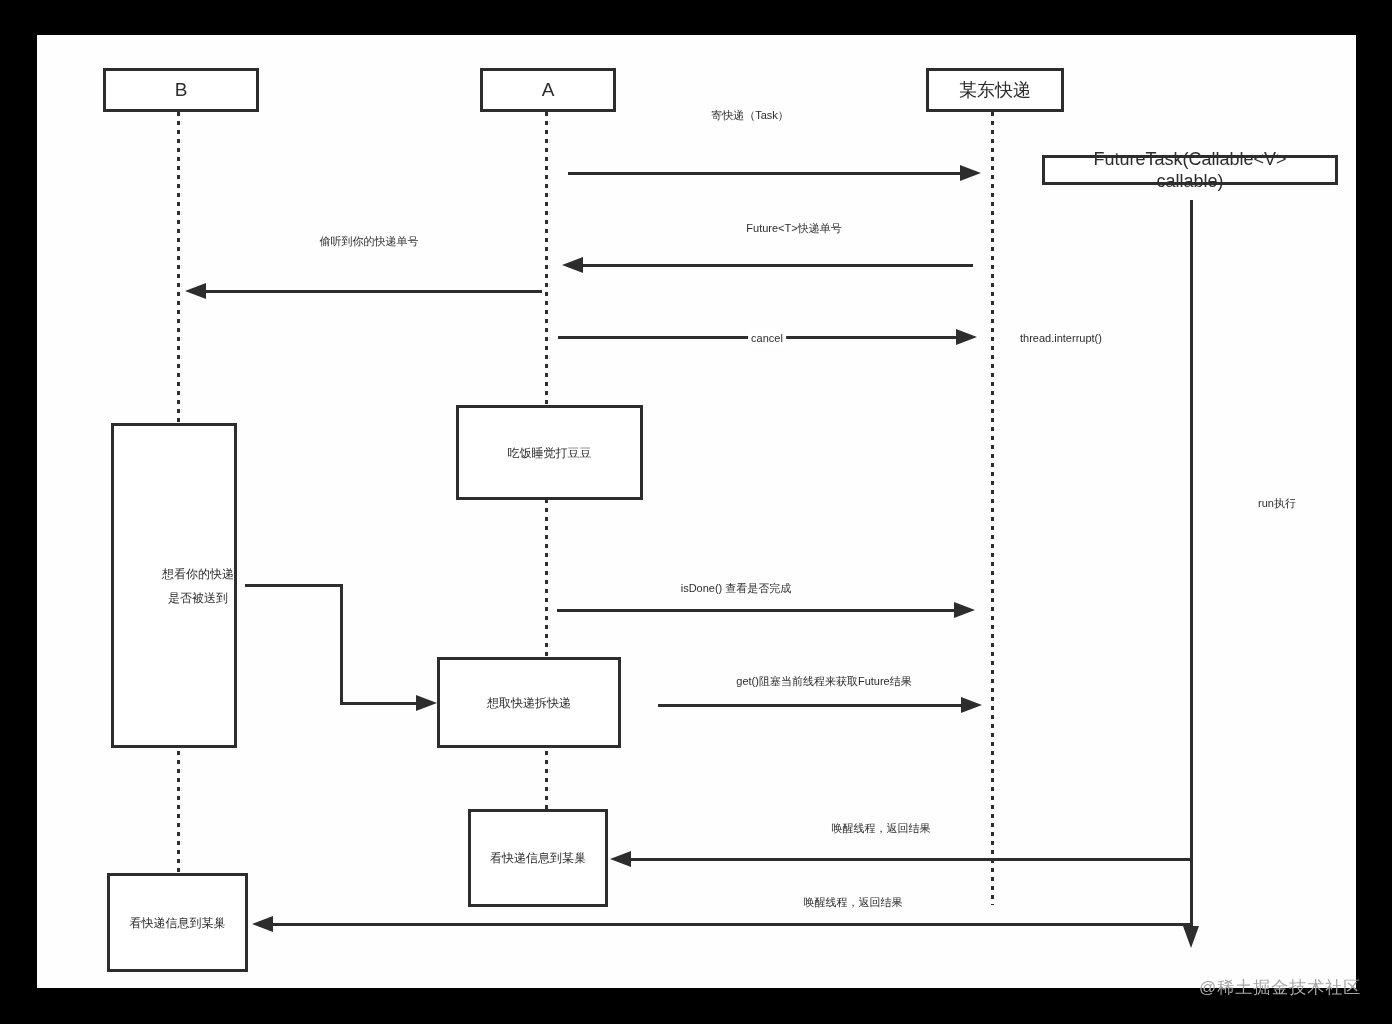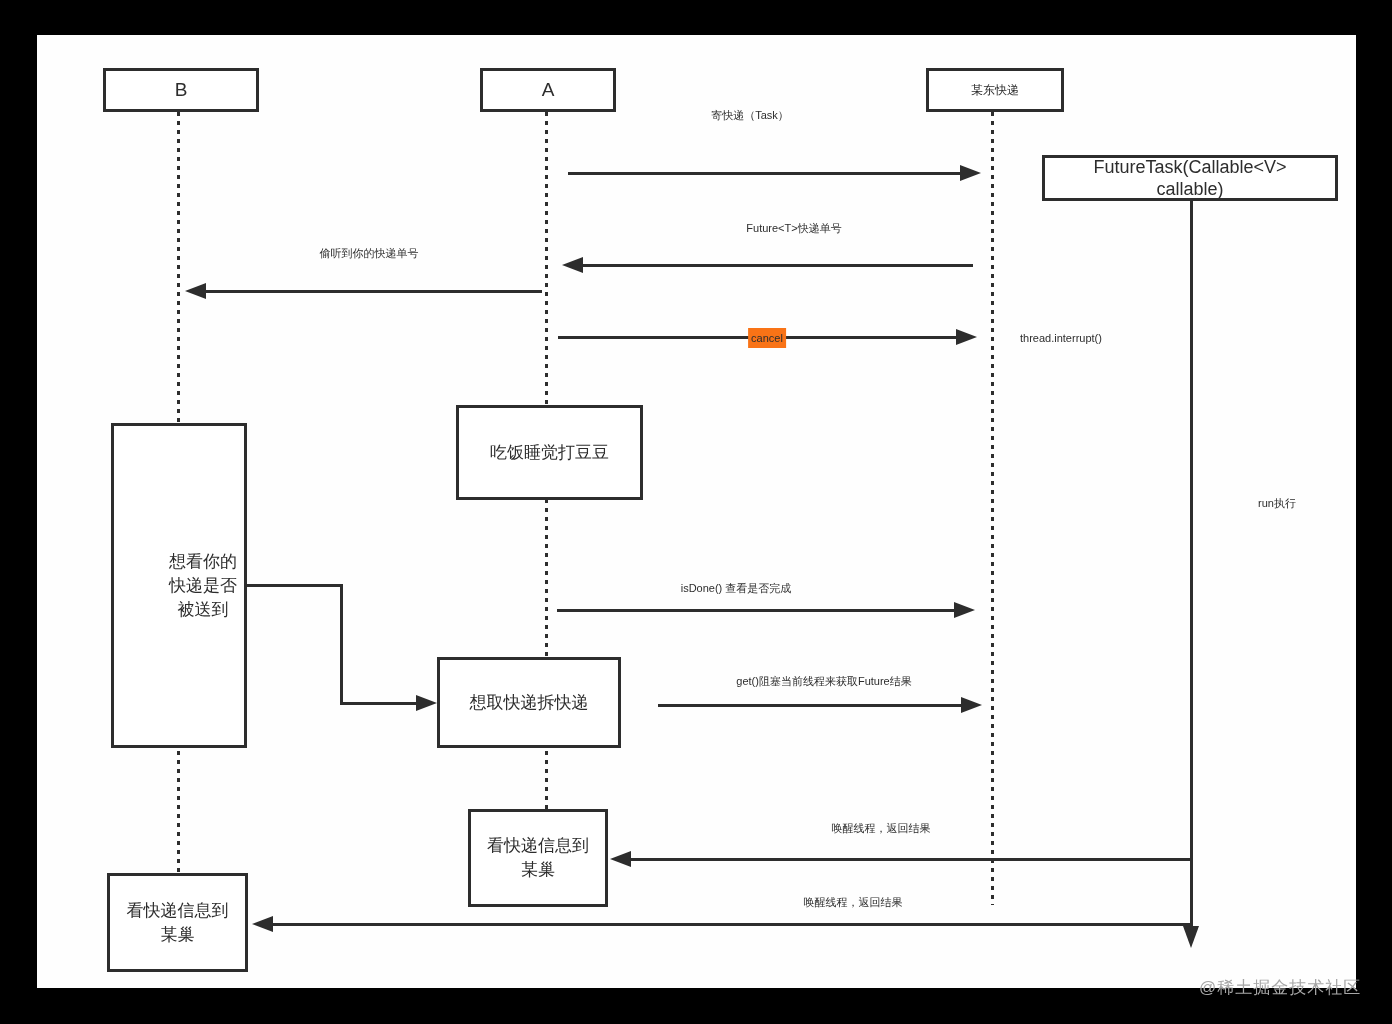--- a/index.html
+++ b/index.html
@@ -11,21 +11,21 @@
   }
   .paper{
     position:absolute;left:37px;top:35px;width:1319px;height:953px;
     background:#fefefe;
   }
   
   .box{
     position:absolute;background:#fff;border:3px solid #2d2d2d;
     display:flex;align-items:center;justify-content:center;
     box-sizing:border-box;text-align:center;
-    font-size:17px;line-height:24px;color:#2d2d2d;
+    font-size:12px;line-height:24px;color:#2d2d2d;
   }
   .box .inner{display:block;}
   
   .lifeline{
     position:absolute;width:3px;
     background-image:repeating-linear-gradient(to bottom,#2d2d2d 0 4px,transparent 4px 9px);
   }
   
   .vline{position:absolute;width:3px;background:#2d2d2d;}
   .hline{position:absolute;height:3px;background:#2d2d2d;}
@@ -47,21 +47,21 @@
     border-width:22px 8.5px 0 8.5px;
     border-color:#2d2d2d transparent transparent transparent;
   }
   
   .lbl{
     position:absolute;font-size:11px;line-height:20px;white-space:nowrap;
     color:#2d2d2d;
   }
   .lbl.center{transform:translate(-50%,-50%);}
   .lbl.vcenter{transform:translate(0,-50%);}
-  .lbl.online{background:#f97316;padding:0 3px;z-index:3;text-align:right;}
+  .lbl.online{background:#ffffff;padding:0 3px;z-index:3;text-align:right;}
   .watermark{
     position:absolute;left:1199px;top:976px;font-size:17px;
     color:#a6a6a6;z-index:5;letter-spacing:1px;
   }
 </style>
 </head>
 <body>
 
 <div class="paper"></div>
 
@@ -71,56 +71,56 @@
 
 <div class="vline" style="left:1190px;top:200px;height:728px;"></div>
 <div class="head-down" style="left:1183px;top:926px;"></div>
 
 <div class="box" style="left:103px;top:68px;width:156px;height:44px;font-size:19px;">
   <span class="inner">B</span>
 </div>
 <div class="box" style="left:480px;top:68px;width:136px;height:44px;font-size:19px;">
   <span class="inner">A</span>
 </div>
-<div class="box" style="left:926px;top:68px;width:138px;height:44px;font-size:12px;">
+<div class="box" style="left:926px;top:68px;width:138px;height:44px;font-size:18px;">
   <span class="inner">某东快递</span>
 </div>
 
-<div class="box" style="left:1042px;top:155px;width:296px;height:46px;font-size:18px;line-height:22px;">
+<div class="box" style="left:1042px;top:155px;width:296px;height:30px;font-size:18px;line-height:22px;">
   <span class="inner" style="width:250px;">FutureTask(Callable&lt;V&gt; callable)</span>
 </div>
 
 <div class="lbl center" style="left:750px;top:115px;">寄快递（Task）</div>
 <div class="arrow right" style="left:568px;top:172px;width:392px;">
     <i class="head"></i>
   </div>
 
 <div class="lbl center" style="left:757px;top:228px;margin-left:37px;">Future&lt;T&gt;快递单号</div>
 <div class="arrow left" style="left:583px;top:264px;width:390px;">
     <i class="head"></i>
   </div>
 
-<div class="lbl center" style="left:369px;top:253px;font-family:Liberation Serif, serif;">偷听到你的快递单号</div>
+<div class="lbl center" style="left:369px;top:241px;font-family:Liberation Serif, serif;">偷听到你的快递单号</div>
 <div class="arrow left" style="left:206px;top:290px;width:336px;">
     <i class="head"></i>
   </div>
 
 <div class="arrow right" style="left:558px;top:336px;width:398px;">
     <i class="head"></i>
   </div>
 <div class="lbl center online" style="left:767px;top:338px;">cancel</div>
 <div class="lbl vcenter" style="left:1020px;top:338px;">thread.interrupt()</div>
 
 <div class="lbl vcenter" style="left:1258px;top:503px;">run执行</div>
 
 <div class="box" style="left:456px;top:405px;width:187px;height:95px;">
   <span class="inner">吃饭睡觉打豆豆</span>
 </div>
 
-<div class="box" style="left:111px;top:423px;width:136px;height:325px;padding-left:48px;">
+<div class="box" style="left:111px;top:423px;width:126px;height:325px;padding-left:48px;">
   <span class="inner" style="width:92px;">想看你的快递是否被送到</span>
 </div>
 
 <div class="hline" style="left:245px;top:584px;width:98px;"></div>
 <div class="vline" style="left:340px;top:584px;height:121px;"></div>
 <div class="arrow right" style="left:340px;top:702px;width:76px;">
     <i class="head"></i>
   </div>
 
 <div class="lbl center" style="left:736px;top:588px;">isDone() 查看是否完成</div>

